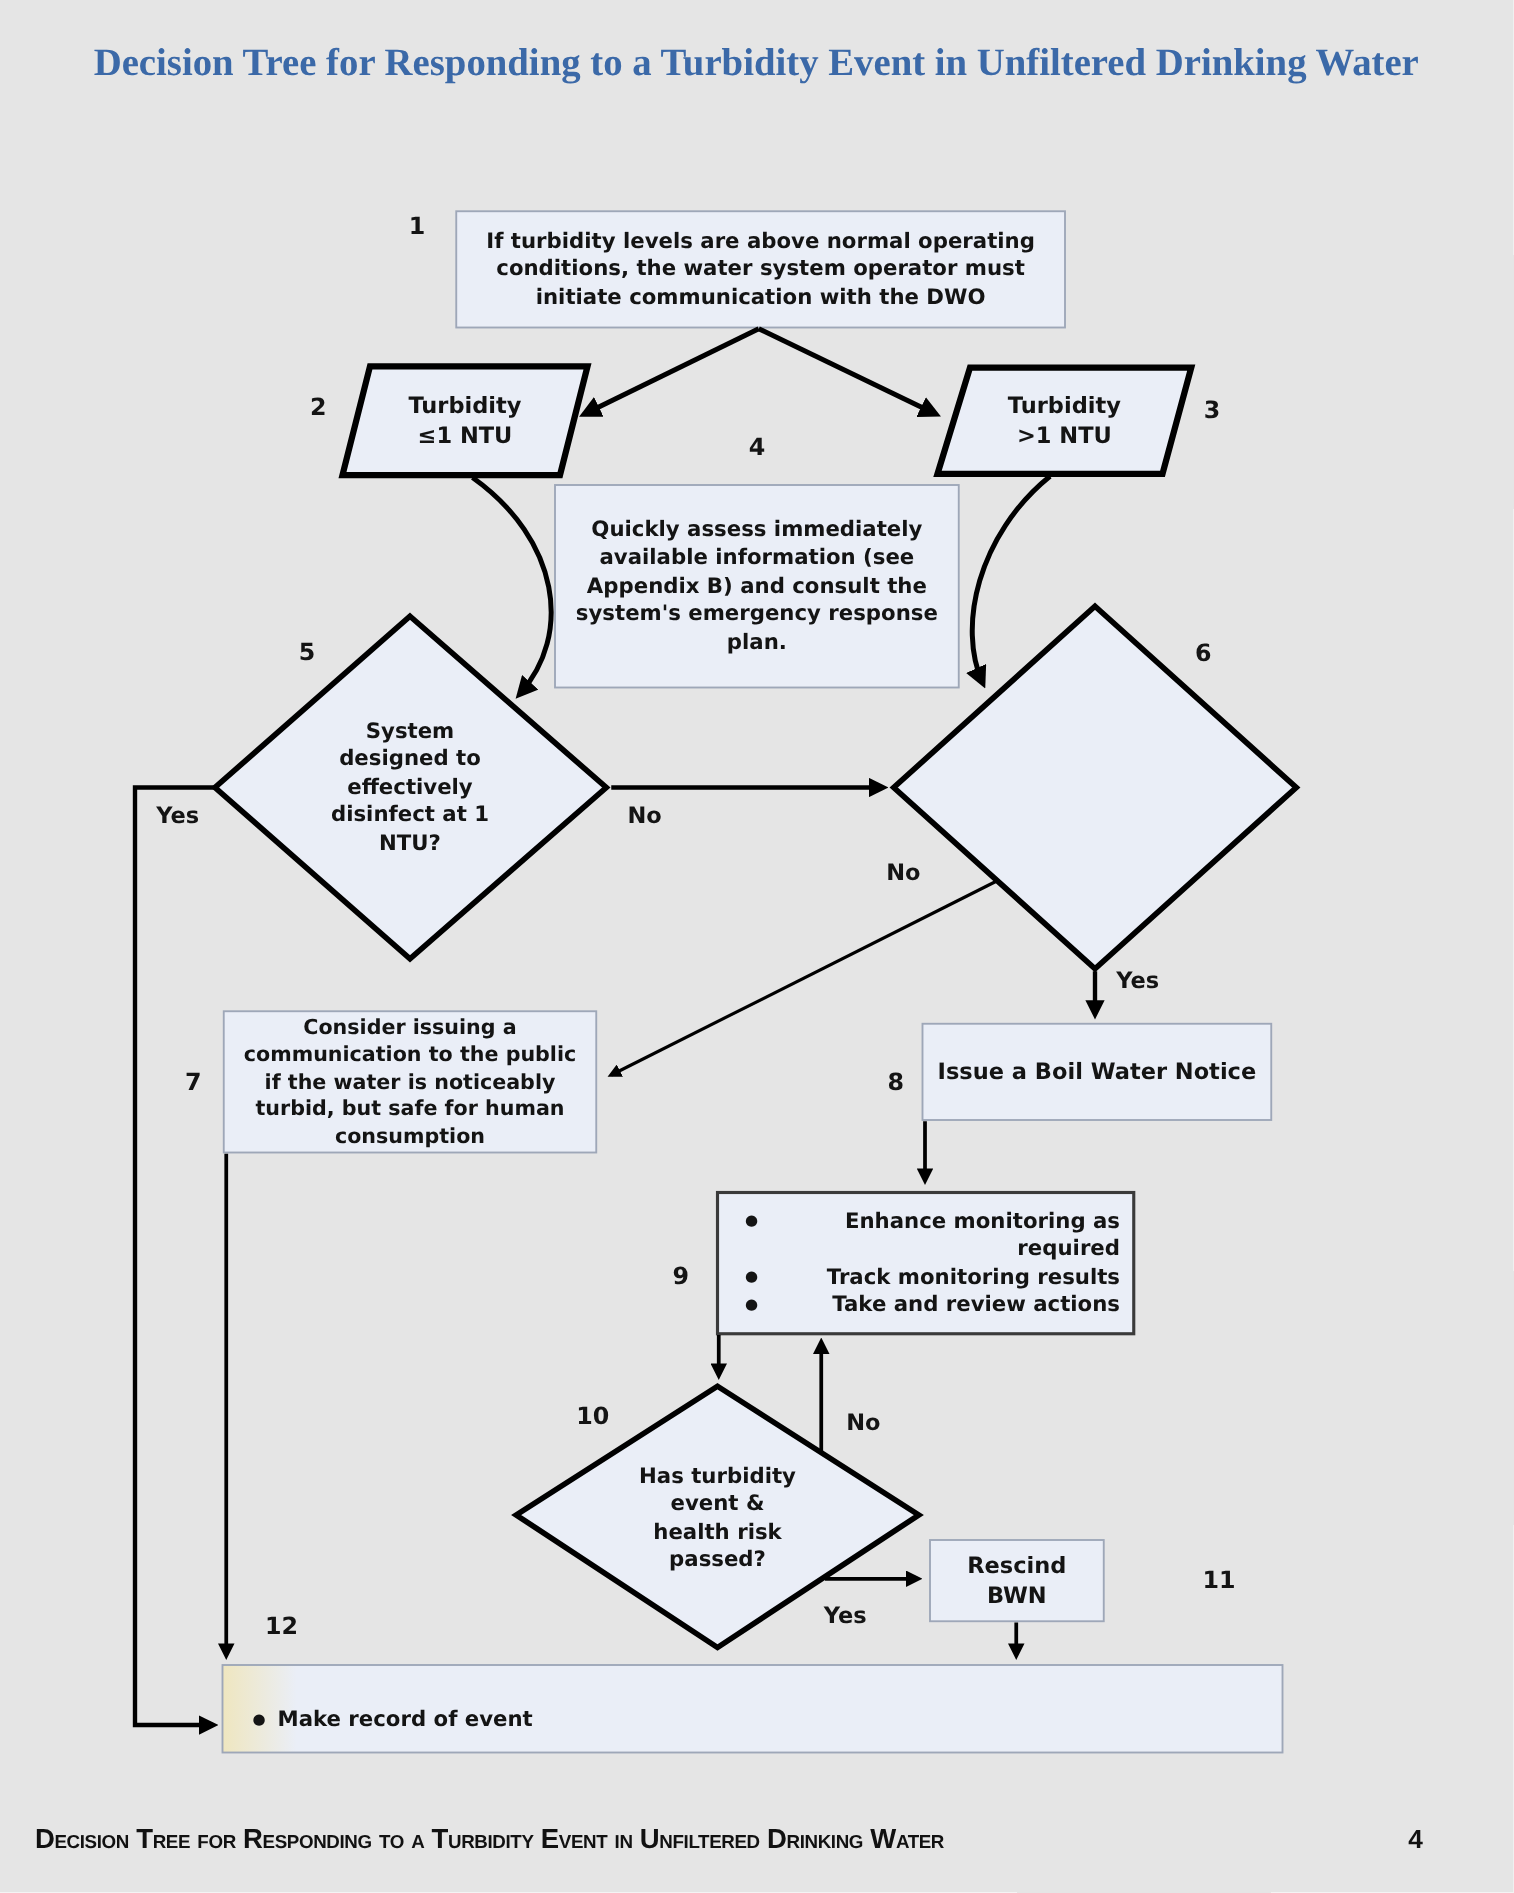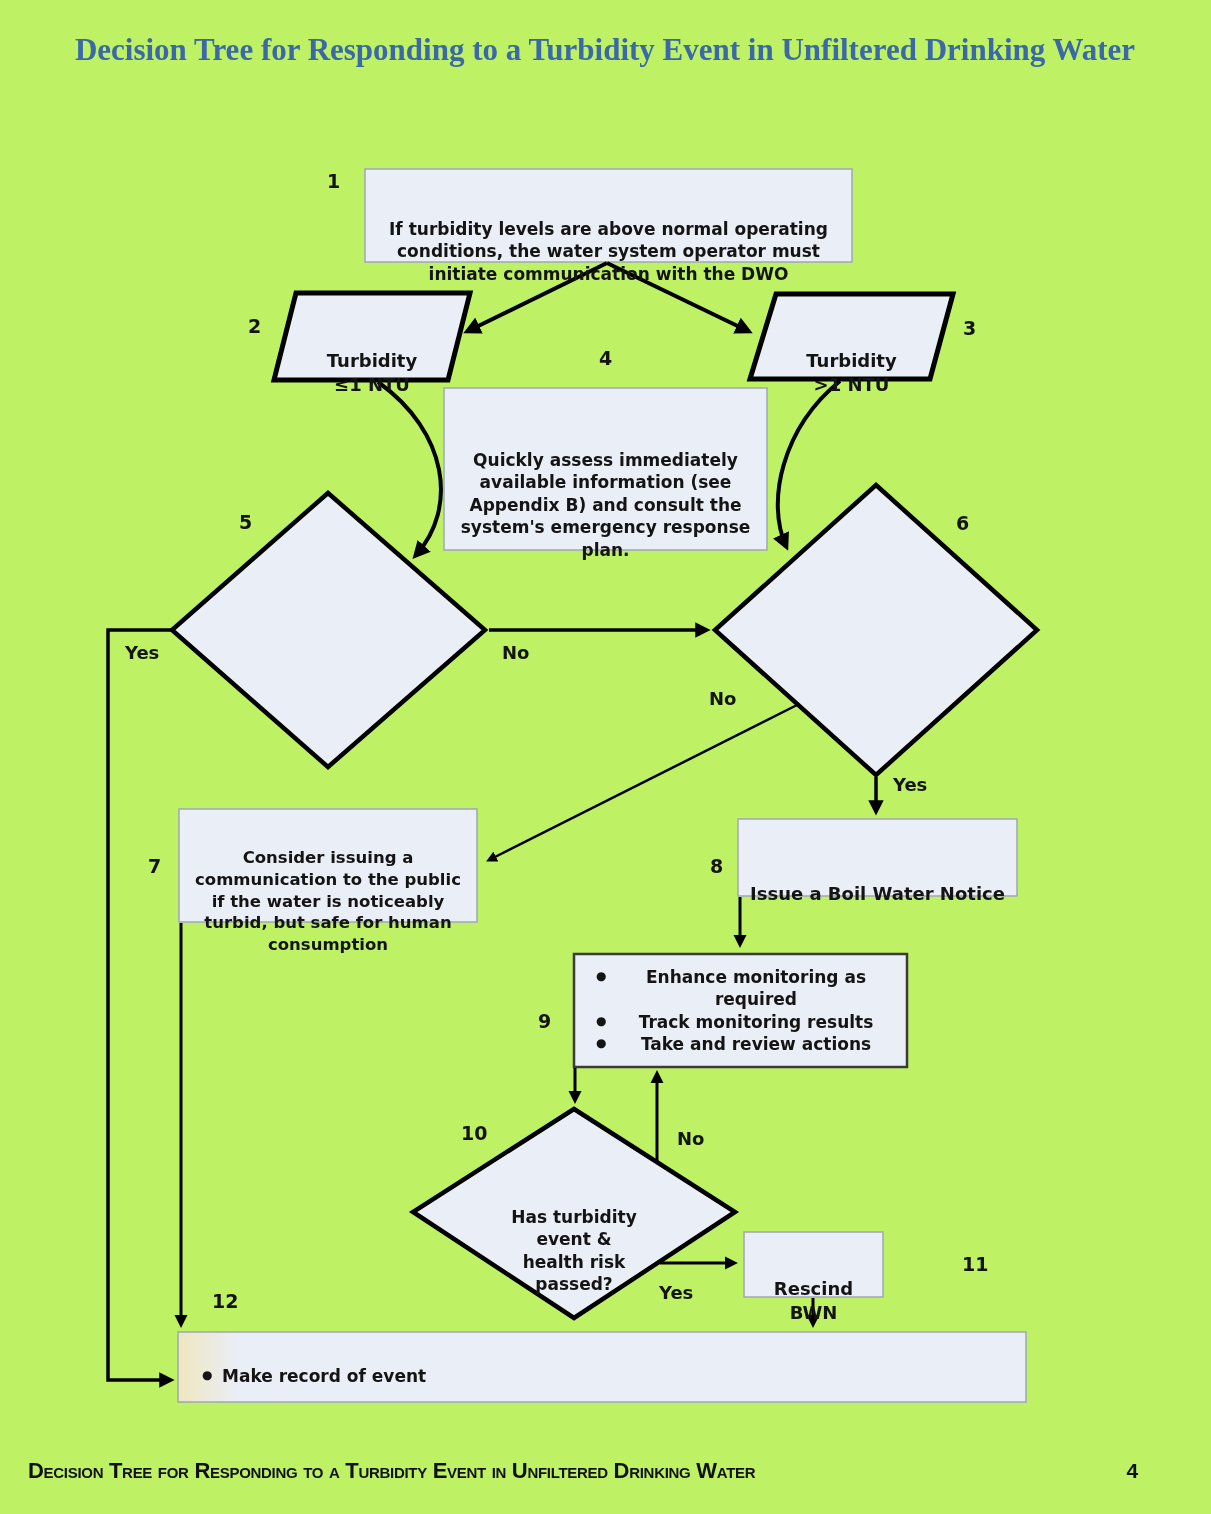--- a/index.html
+++ b/index.html
@@ -1,39 +1,39 @@
 <!DOCTYPE html>
 <html><head>
 <meta charset="utf-8">
 <style>
   html,body { margin:0; padding:0; background:#ffffff; }
   .page {
     position:relative; width:1211px; height:1514px;
-    background:#bef264; overflow:hidden;
+    background:#e5e5e5; overflow:hidden;
     font-family:"DejaVu Sans", sans-serif; color:#161616;
   }
   .title {
     position:absolute; left:50px; top:30px; width:1110px;
     text-align:center; font-family:"Liberation Serif", serif;
     font-weight:bold; font-size:31px; line-height:1.28; color:#3b69a8;
   }
   svg.layer { position:absolute; left:0; top:0; width:1211px; height:1514px; }
   .nodetext {
     position:absolute; display:flex; align-items:center; justify-content:center;
-    text-align:center; font-weight:bold; font-size:17px; line-height:1.32; color:#141414;margin-top:36px;
+    text-align:center; font-weight:bold; font-size:17px; line-height:1.32; color:#141414;
   }
   .nodetext .inner { width:100%; }
   .num {
     position:absolute; font-weight:bold; font-size:19px; color:#141414;
   }
   .edgelabel {
     position:absolute; font-weight:bold; font-size:18px; color:#141414;
   }
   ul.bullets {
-    list-style:none; margin:0; padding:0 0 0 10px; text-align:center;
+    list-style:none; margin:0; padding:0 0 0 10px; text-align:right;
     font-weight:bold; font-size:17px; line-height:1.3; color:#141414;
   }
   ul.bullets li { position:relative; padding-left:20px; }
   ul.bullets li::before {
     content:"●"; position:absolute; left:0; top:3px; font-size:12px;
   }
   .box9list { position:absolute; display:flex; align-items:center; }
   .footer {
     position:absolute; left:28px; top:1458px; width:1110px;
     display:flex; justify-content:space-between; align-items:baseline;
@@ -104,20 +104,23 @@
     <div class="inner">
       <div>Turbidity</div>
       <div>&gt;1 NTU</div>
     </div>
   </div>
 
   <div class="nodetext" style="left:460px; top:388px; width:291px; height:162px;">
     <div class="inner">Quickly assess immediately available information (see Appendix B) and consult the system's emergency response plan.</div>
   </div>
 
+  <div class="nodetext" style="left:262px; top:560px; width:132px; height:140px;">
+    <div class="inner">System designed to effectively disinfect at 1 NTU?</div>
+  </div>
 
 
   <div class="nodetext" style="left:192px; top:809px; width:272px; height:113px; font-size:16.5px;">
     <div class="inner">Consider issuing a communication to the public if the water is noticeably turbid, but safe for human consumption</div>
   </div>
 
   <div class="nodetext" style="left:738px; top:819px; width:279px; height:77px; font-size:18px;justify-content:flex-end;">
     <div class="inner">Issue a Boil Water Notice</div>
   </div>
 

